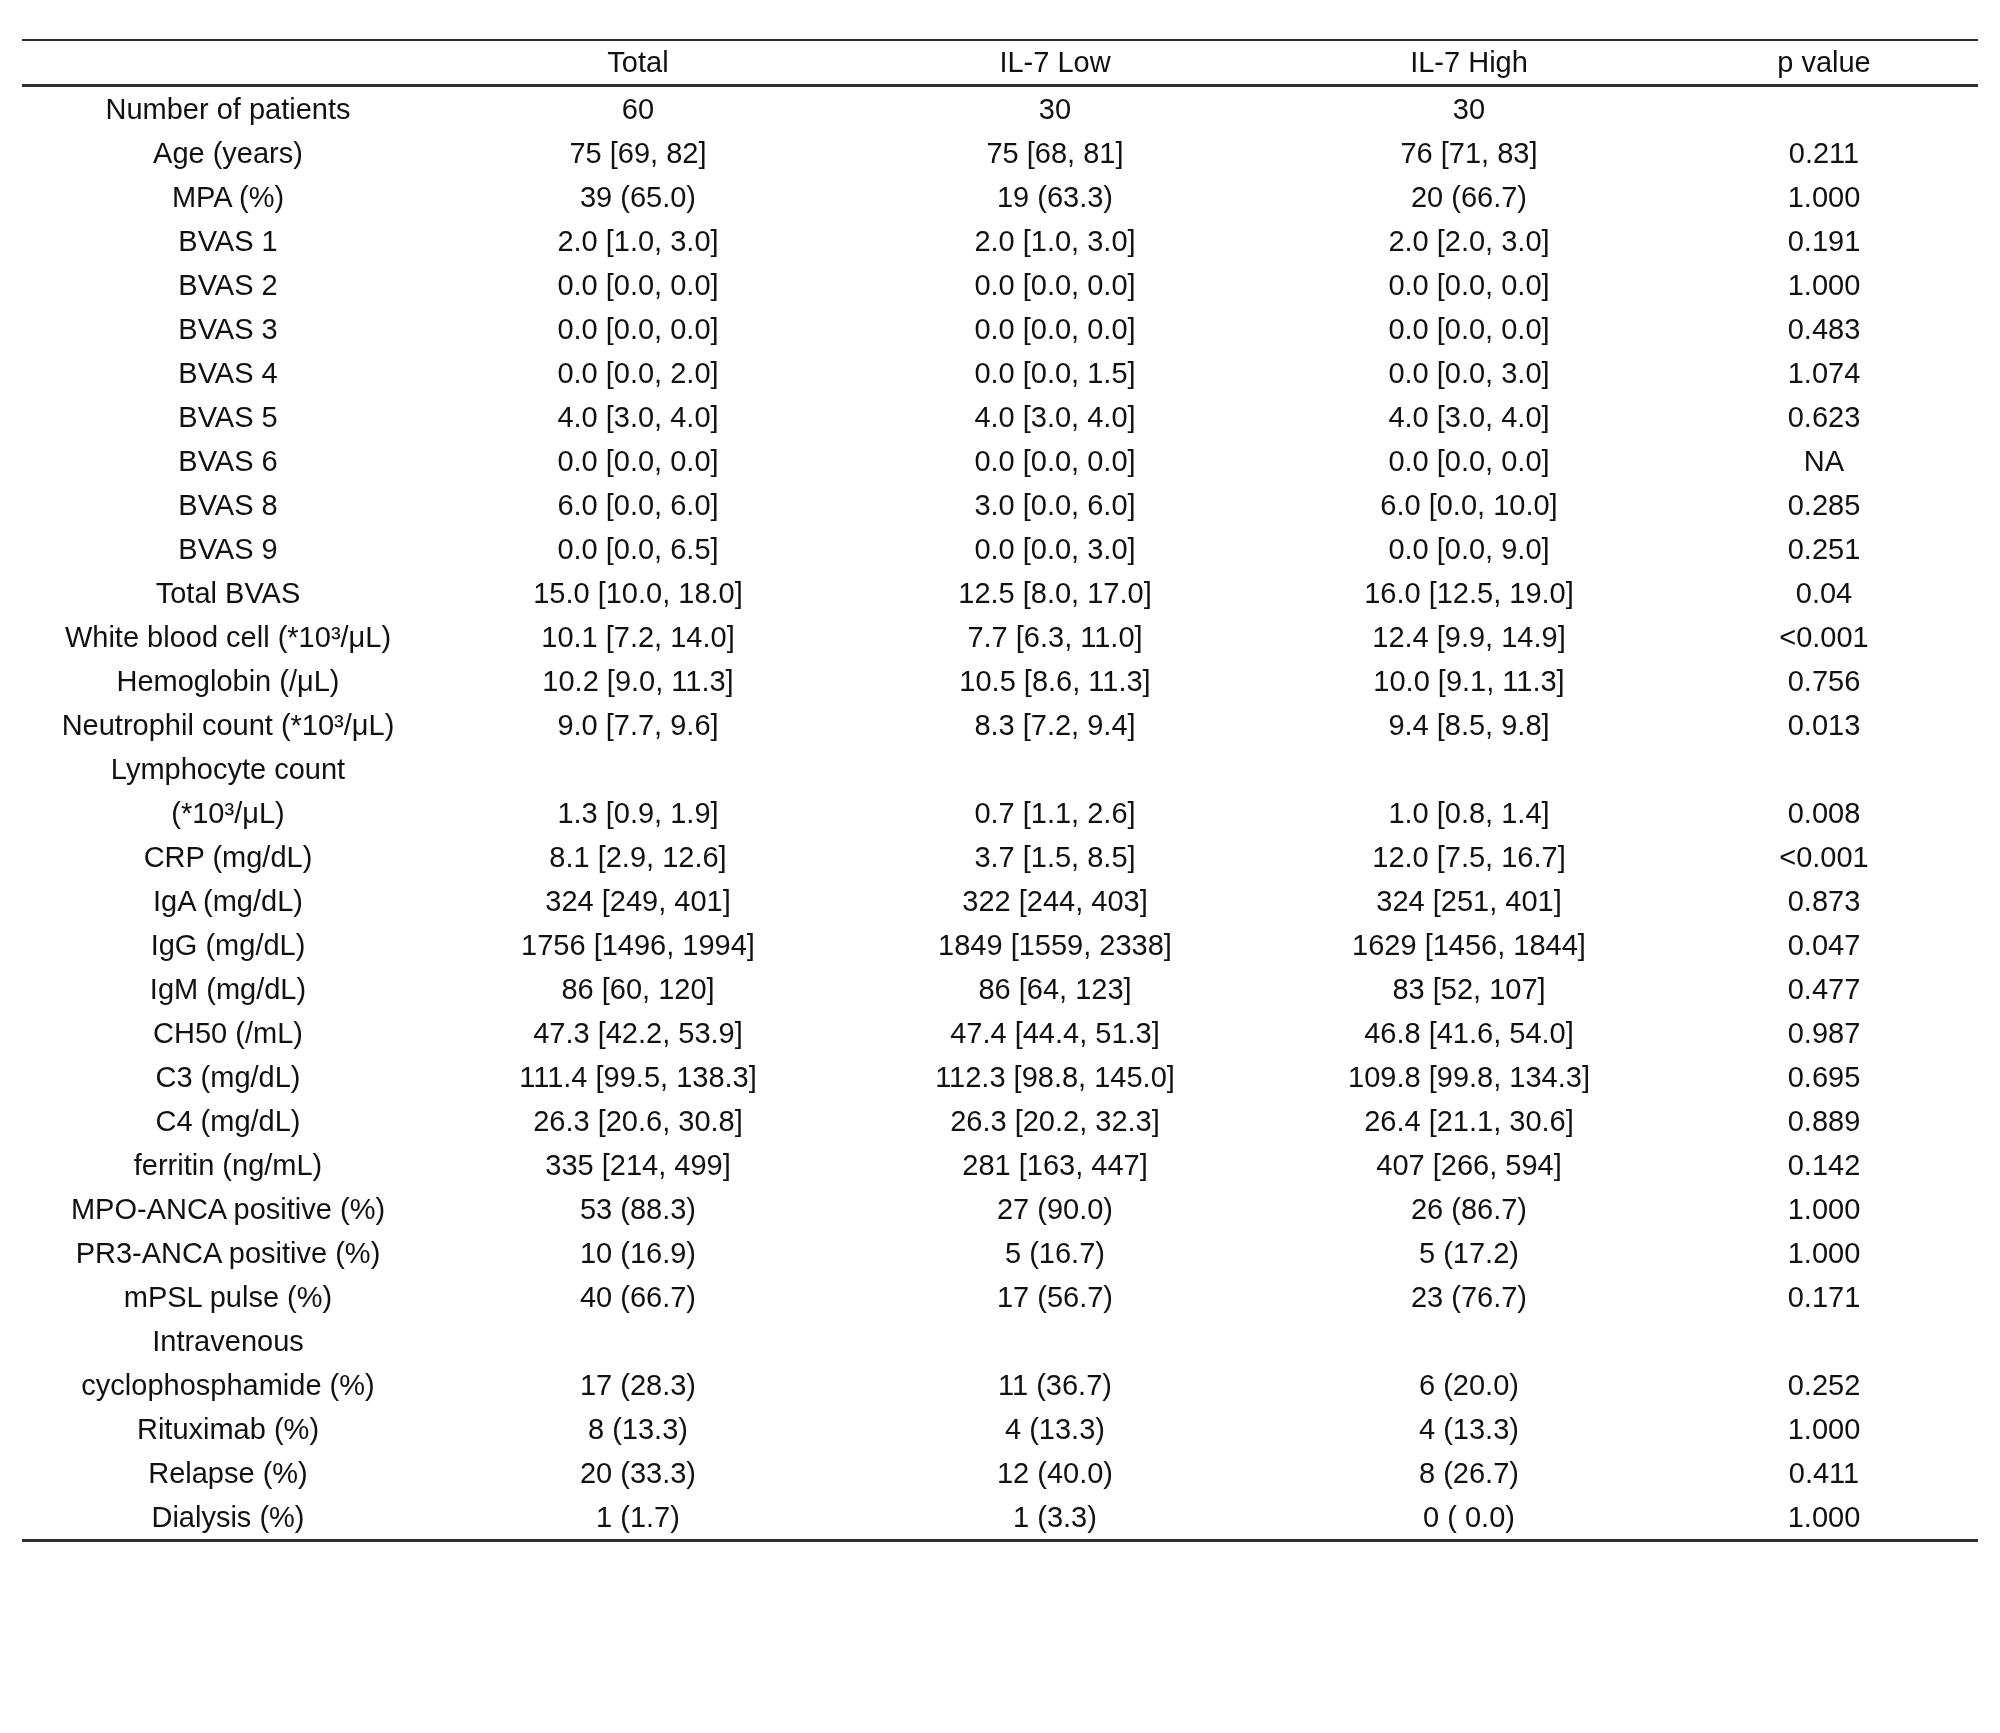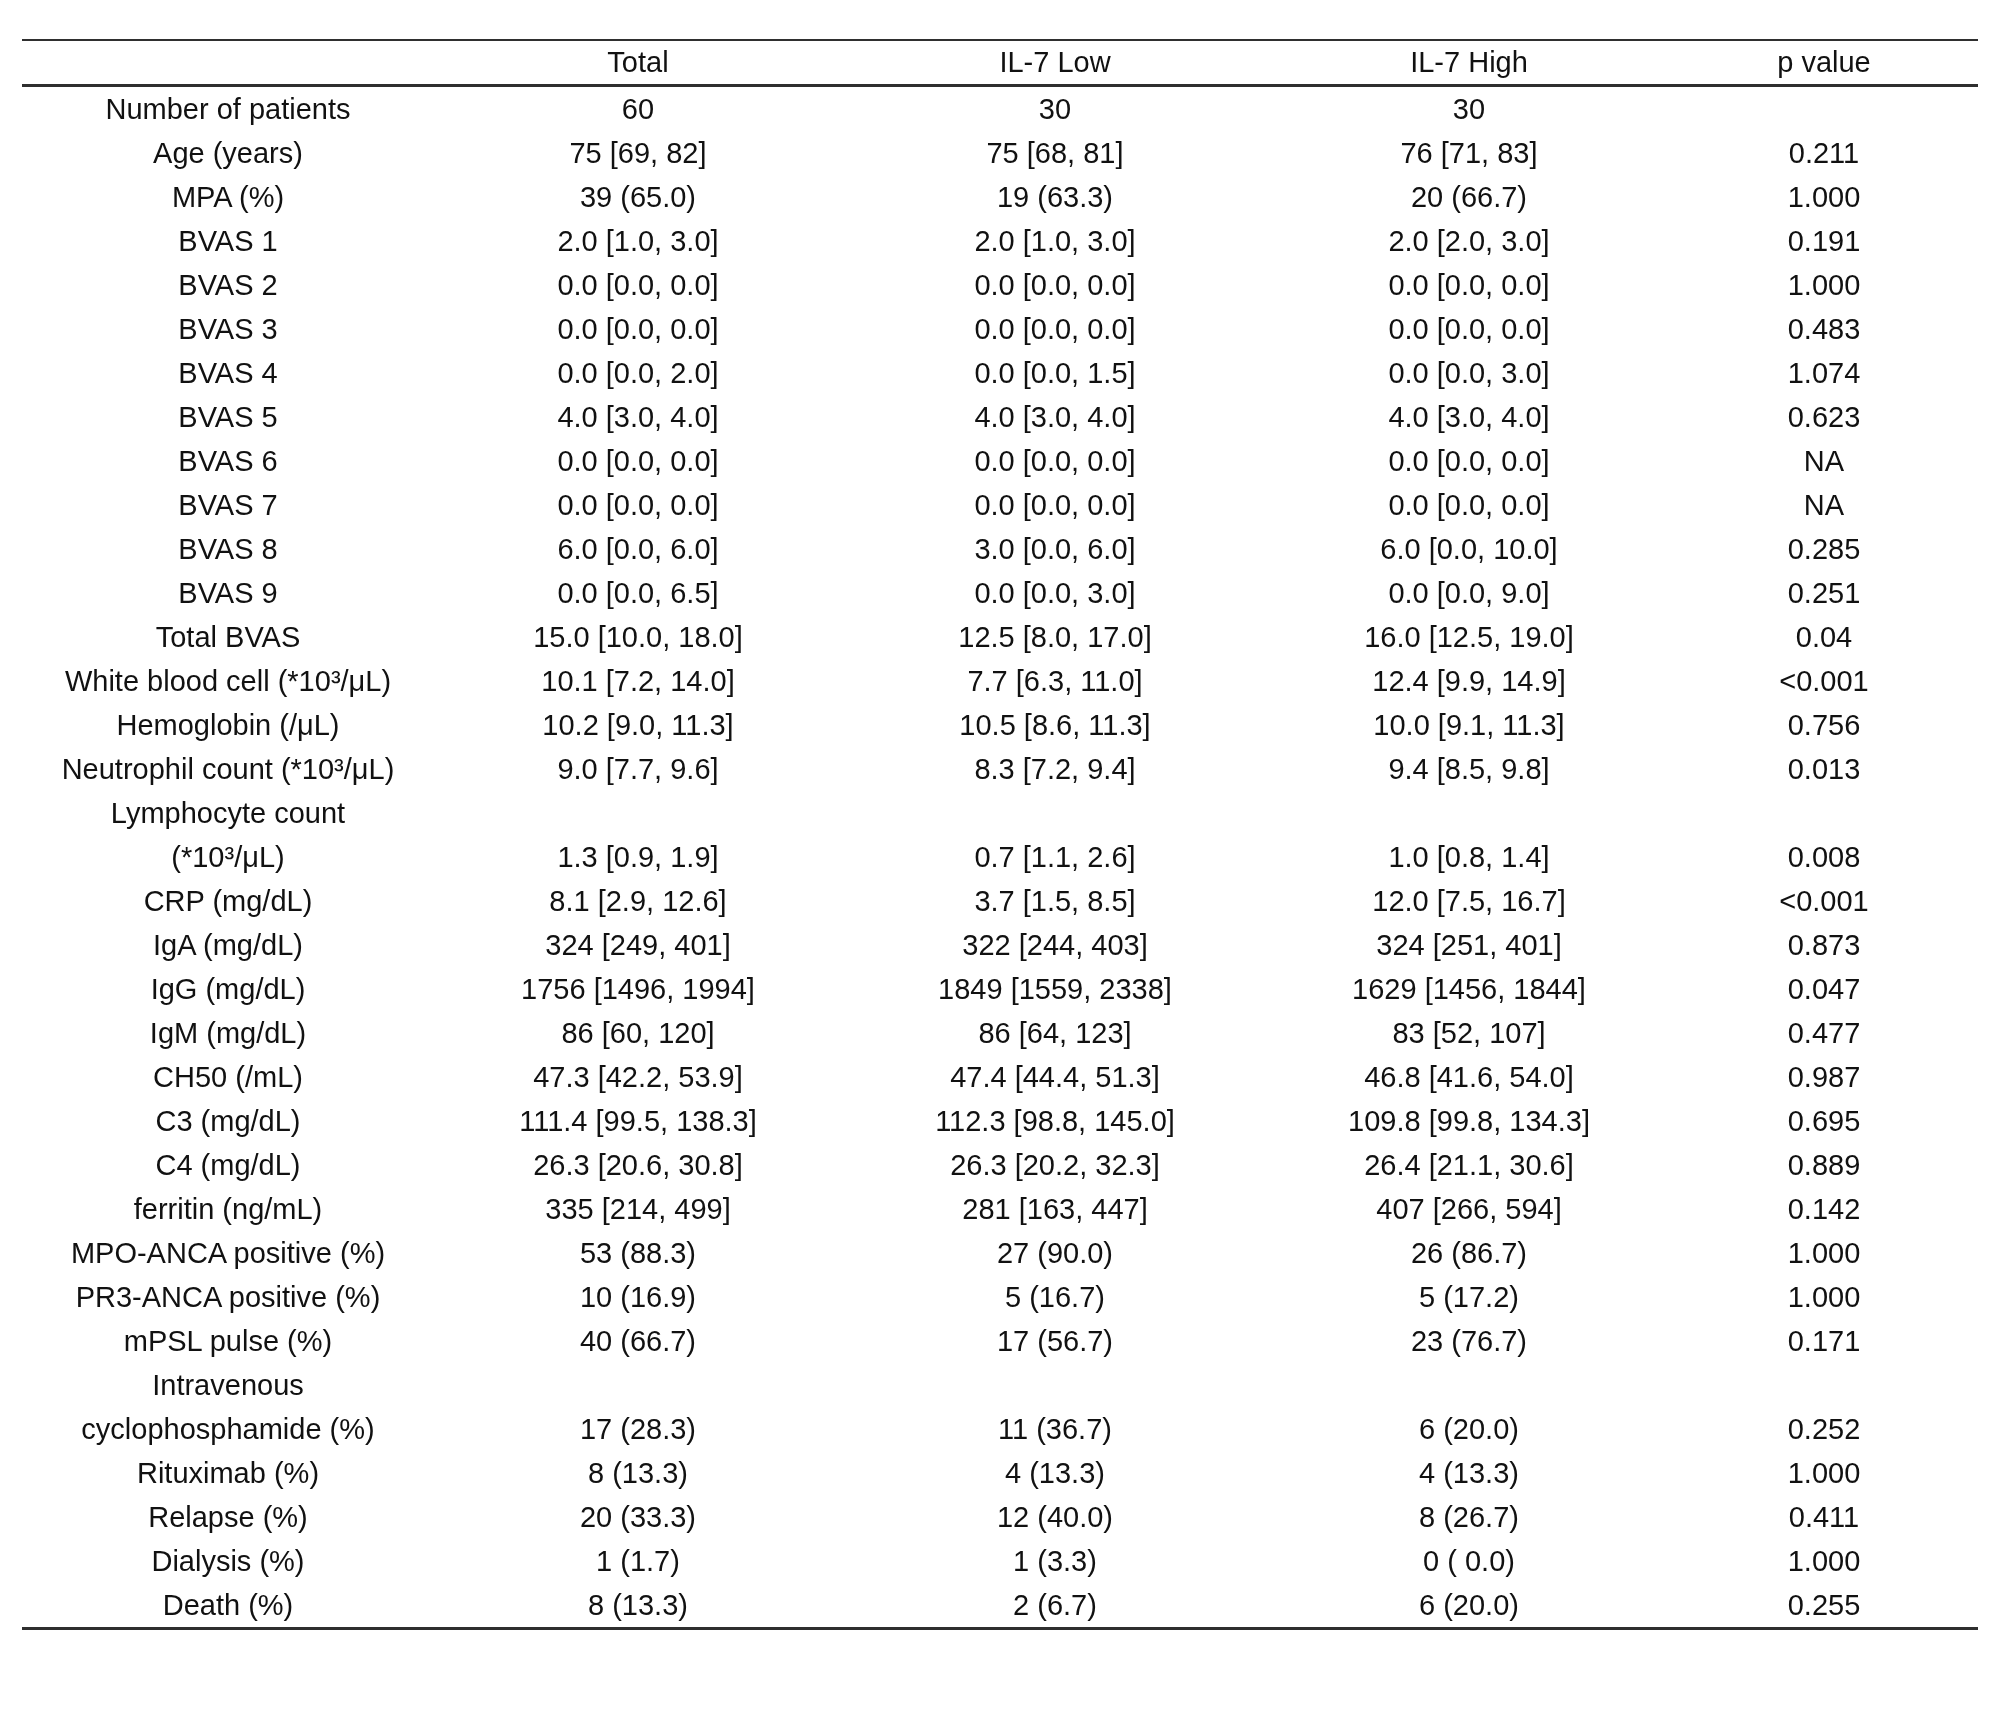--- a/index.html
+++ b/index.html
@@ -135,27 +135,20 @@
     <td>0.623</td>
   </tr>
       <tr>
     <td>BVAS 6</td>
     <td>0.0 [0.0, 0.0]</td>
     <td>0.0 [0.0, 0.0]</td>
     <td>0.0 [0.0, 0.0]</td>
     <td>NA</td>
   </tr>
       <tr>
-    <td>BVAS 7</td>
-    <td>0.0 [0.0, 0.0]</td>
-    <td>0.0 [0.0, 0.0]</td>
-    <td>0.0 [0.0, 0.0]</td>
-    <td>NA</td>
-  </tr>
-      <tr>
     <td>BVAS 8</td>
     <td>6.0 [0.0, 6.0]</td>
     <td>3.0 [0.0, 6.0]</td>
     <td>6.0 [0.0, 10.0]</td>
     <td>0.285</td>
   </tr>
       <tr>
     <td>BVAS 9</td>
     <td>0.0 [0.0, 6.5]</td>
     <td>0.0 [0.0, 3.0]</td>
@@ -295,21 +288,14 @@
     <td>8 (26.7)</td>
     <td>0.411</td>
   </tr>
       <tr>
     <td>Dialysis (%)</td>
     <td>1 (1.7)</td>
     <td>1 (3.3)</td>
     <td>0 ( 0.0)</td>
     <td>1.000</td>
   </tr>
-      <tr>
-    <td>Death (%)</td>
-    <td>8 (13.3)</td>
-    <td>2 (6.7)</td>
-    <td>6 (20.0)</td>
-    <td>0.255</td>
-  </tr>
     </tbody>
 </table>
 
 </body></html>

